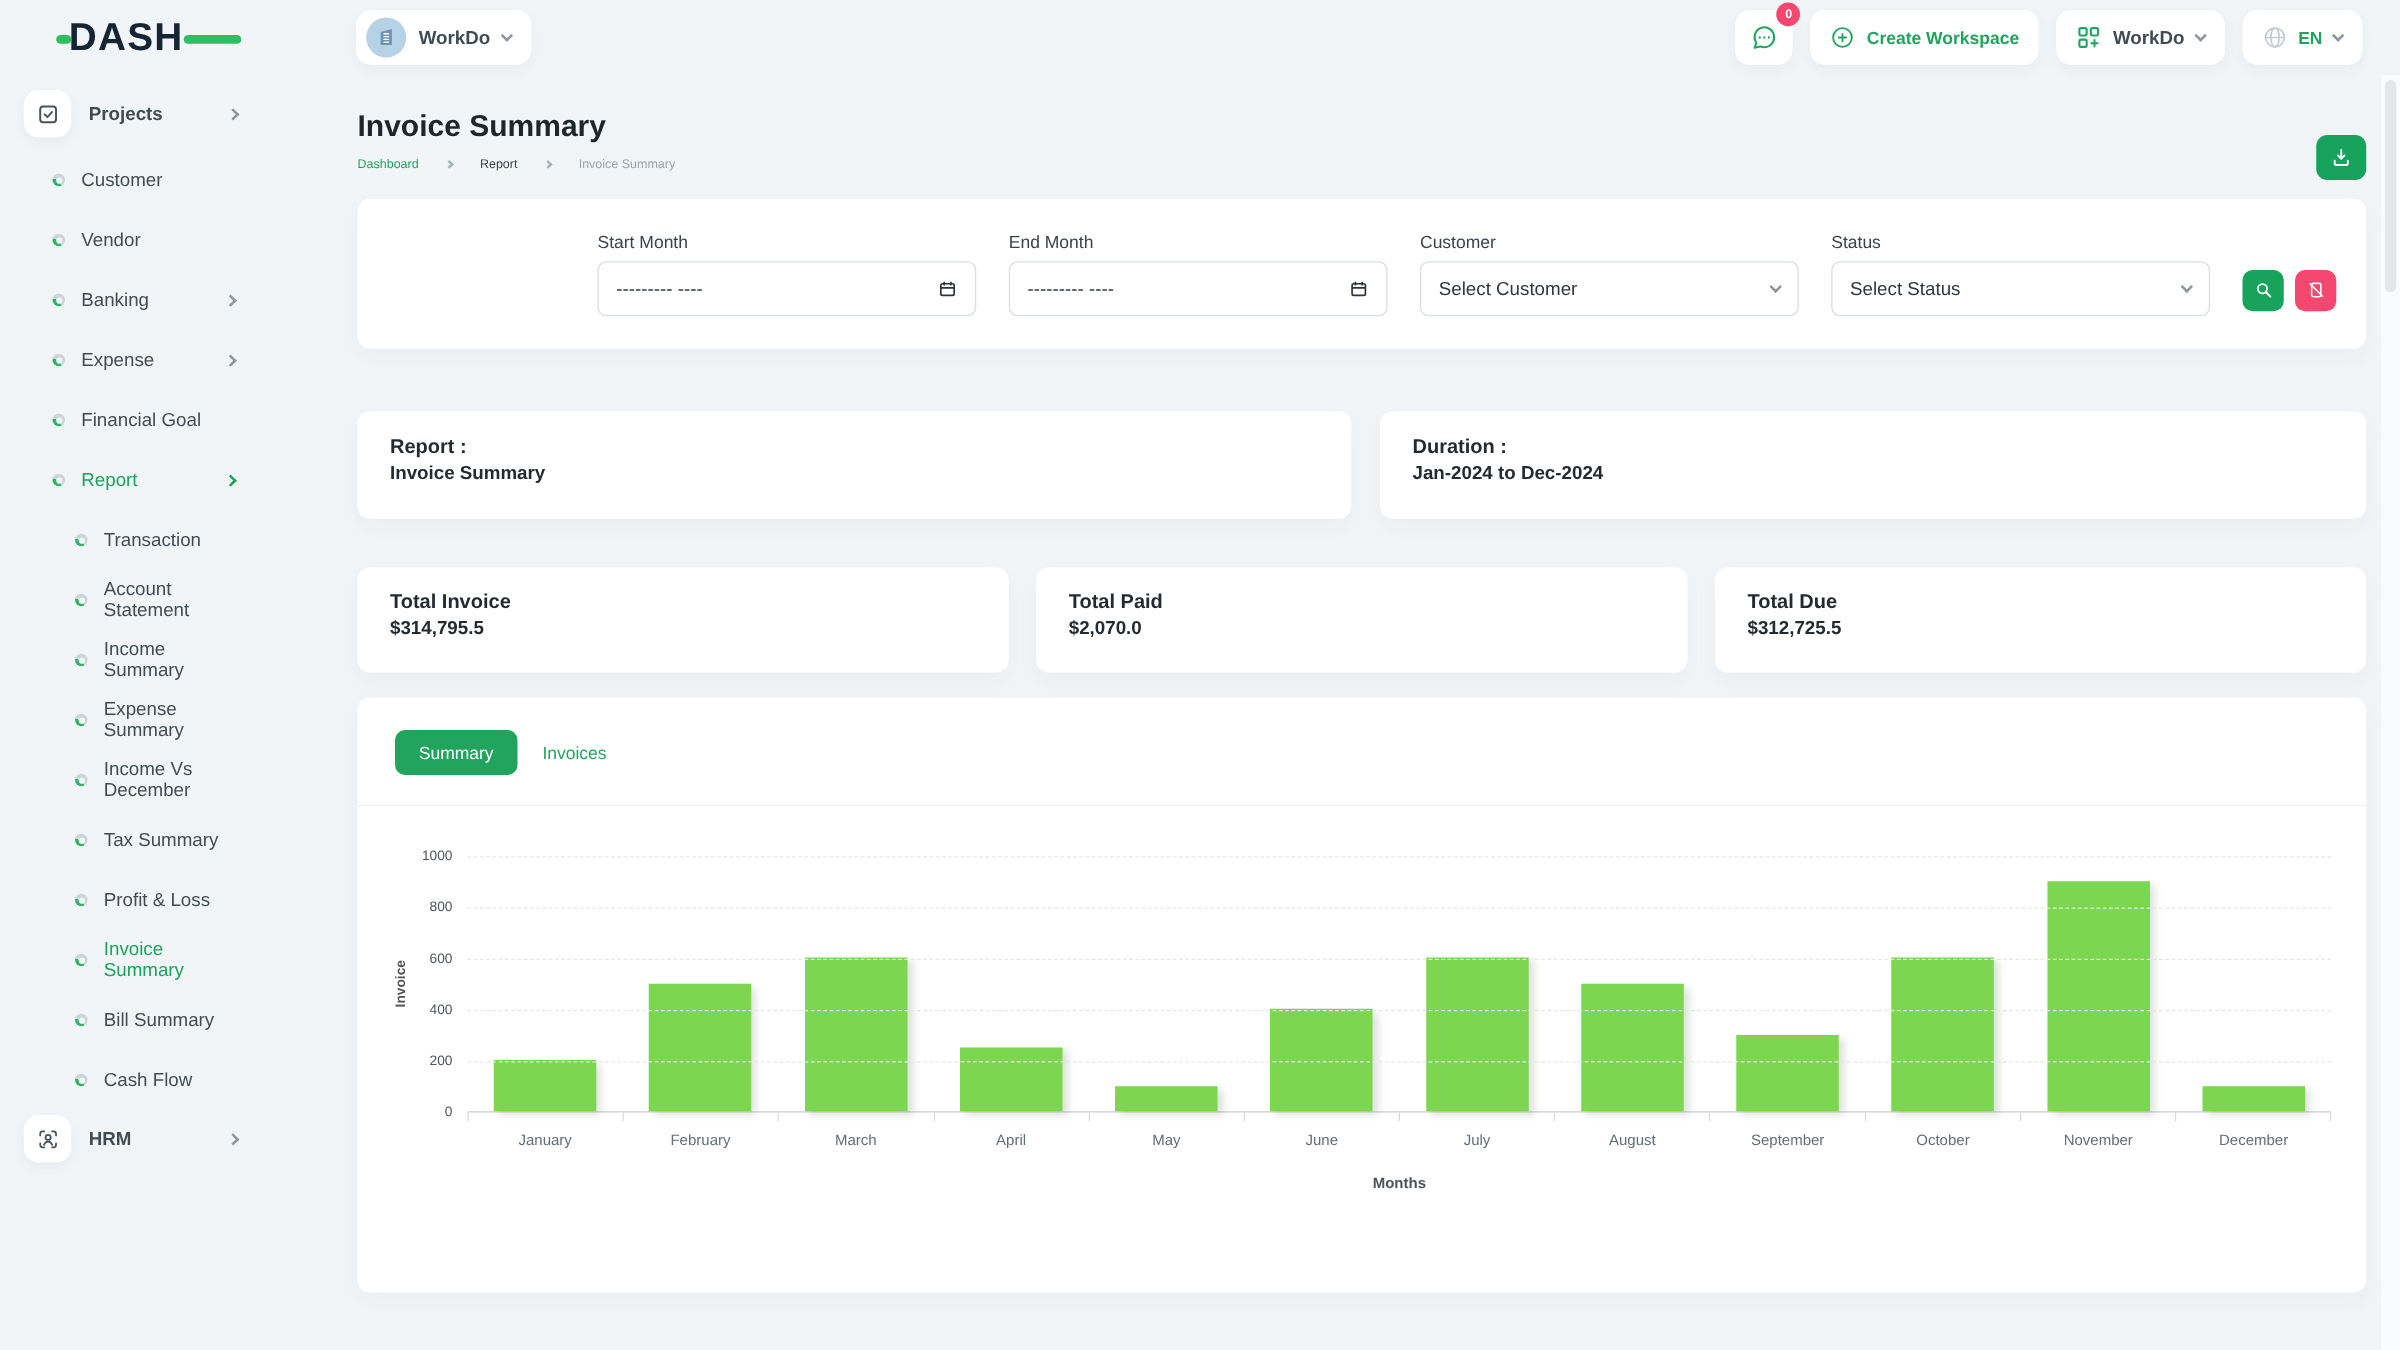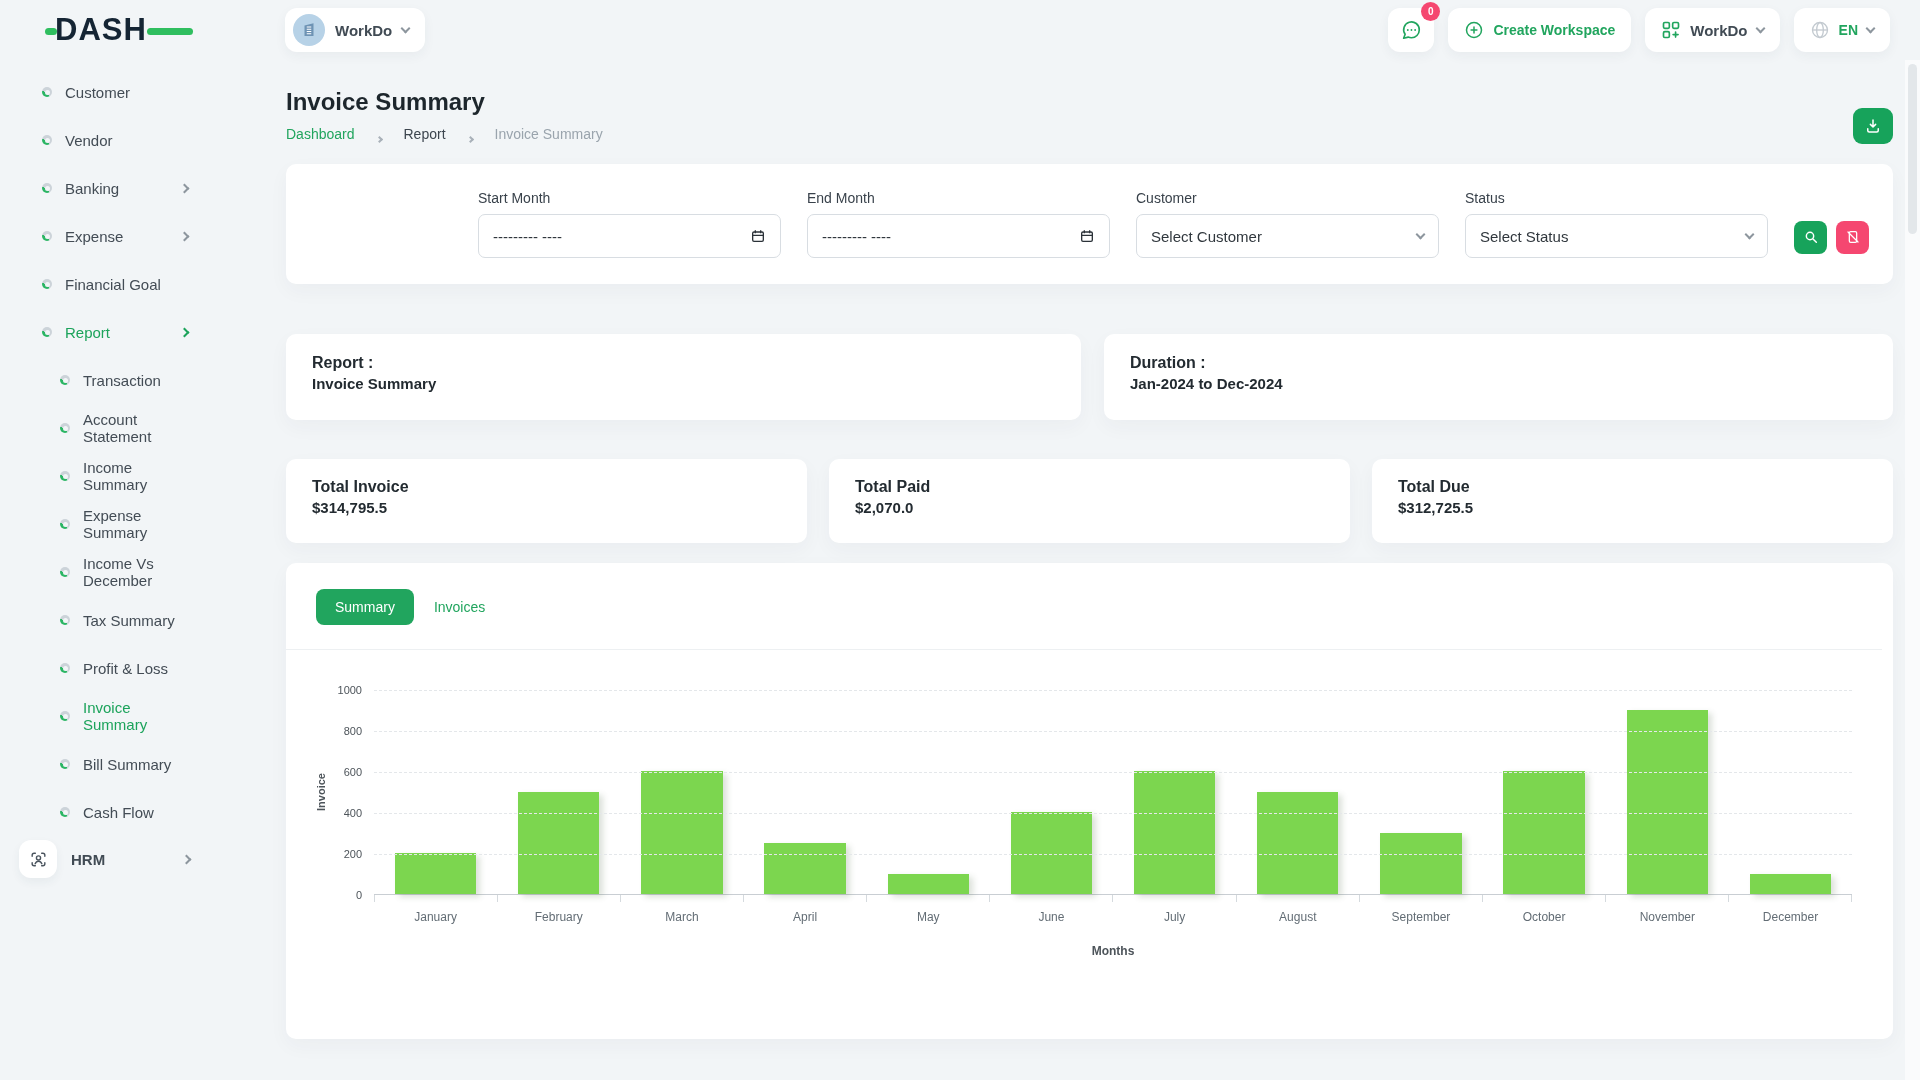--- a/index.html
+++ b/index.html
@@ -48,21 +48,21 @@
   .side-sub.active .lbl { color:#1ca35b; }
   .side-sub.active .chev { border-color:#1ca35b; }
   .bullet { position:relative; width:10px; height:10px; border-radius:50%; flex:none;
     background:conic-gradient(from 150deg, #2bb564 0deg 130deg, #ccd3d9 130deg 360deg); }
   .bullet i { position:absolute; inset:2.5px; background:#f2f5f7; border-radius:50%; }
 
   
   .main { position:absolute; left:286px; right:27px; top:60px; bottom:0; }
   .title-row { position:relative; margin-top:28px; }
   h1 { font-size:24px; font-weight:700; color:#1d262c; }
-  .crumbs { margin-top:10px; font-size:14px; display:flex; align-items:flex-end; gap:22px; }
+  .crumbs { margin-top:10px; font-size:10px; display:flex; align-items:center; gap:22px; }
   .crumbs .link { color:#21a55e; cursor:pointer; }
   .crumbs .mid { color:#3c454e; cursor:pointer; }
   .crumbs .cur { color:#9aa4ad; }
   .crumbs .chev { width:5px; height:5px; border-color:#a9b1b9; }
   .dl-btn { position:absolute; right:0; top:20px; width:40px; height:36px; border:none; border-radius:9px;
     background:#17a35b; color:#fff; cursor:pointer; display:flex; align-items:center; justify-content:center; }
 
   .card { background:#fff; border-radius:10px; box-shadow:0 7px 20px rgba(40,60,80,.04); }
 
   .filter-card { margin-top:22px; height:120px; display:flex; align-items:center; padding:0 24px; }
@@ -81,21 +81,21 @@
   .info-row { display:flex; gap:23px; margin-top:50px; }
   .info-card { height:86px; padding:20px 26px; }
   .info-card.w1 { flex:0 0 795px; }
   .info-card.w2 { flex:1; }
   .info-title { font-size:16px; font-weight:700; color:#232b31; }
   .info-val { font-size:15px; font-weight:700; color:#232b31; margin-top:3px; }
 
   .totals-row { display:flex; gap:22px; margin-top:39px; }
   .total-card { flex:1; height:84px; padding:19px 26px; }
 
-  .chart-card { margin-top:20px; height:476px; padding:26px 41px 0 30px; }
+  .chart-card { margin-top:20px; height:476px; padding:26px 28px 0 30px; }
   .tabs { display:flex; align-items:center; gap:16px; }
   .tab-pill { border:none; border-radius:8px; background:#21a55e; color:#fff; font-family:inherit;
     font-size:14px; padding:10px 19px; cursor:pointer; }
   .tab-link { border:none; background:none; color:#21a55e; font-family:inherit; font-size:14px; cursor:pointer; padding:10px 4px; }
   .tab-sep { border:none; border-top:1px solid #edf0f2; margin:24px -30px 0 -30px; }
 
   .chart-wrap { position:relative; margin-top:40px; padding-left:58px; }
   .ylabel { position:absolute; left:-14px; top:96px; transform:rotate(-90deg); font-size:11px; font-weight:700; color:#4d545a; }
   .plot { position:relative; height:205px; border-bottom:1px solid #c9ced3; }
   .gridline { position:absolute; left:0; right:0; border-top:1px dashed #e4e7ea; }
@@ -171,20 +171,30 @@
       <circle cx="12" cy="12" r="9"></circle>
         <ellipse cx="12" cy="12" rx="4" ry="9"></ellipse>
         <path d="M3.3 12h17.4"></path>
     </svg>
     <span class="green-text">EN</span>
     <span class="chev"></span>
   </button>
 </div>
 
 <nav class="sidebar" id="sidebar">
+    <div class="side-top">
+      <span class="sq">
+        <svg width="19" height="19" viewBox="0 0 24 24" fill="none" stroke="currentColor" stroke-width="2">
+          <rect x="4" y="4" width="16" height="16" rx="3"></rect>
+          <path d="M8.5 12l2.8 2.8L16 9.5" stroke-linecap="round" stroke-linejoin="round"></path>
+        </svg>
+      </span>
+      <span class="lbl">Projects</span>
+      <span class="chev right"></span>
+    </div>
     <div class="side-sub">
       <span class="bullet">
         <i></i>
       </span>
       <span class="lbl">Customer</span>
     </div>
     <div class="side-sub">
       <span class="bullet">
         <i></i>
       </span>

